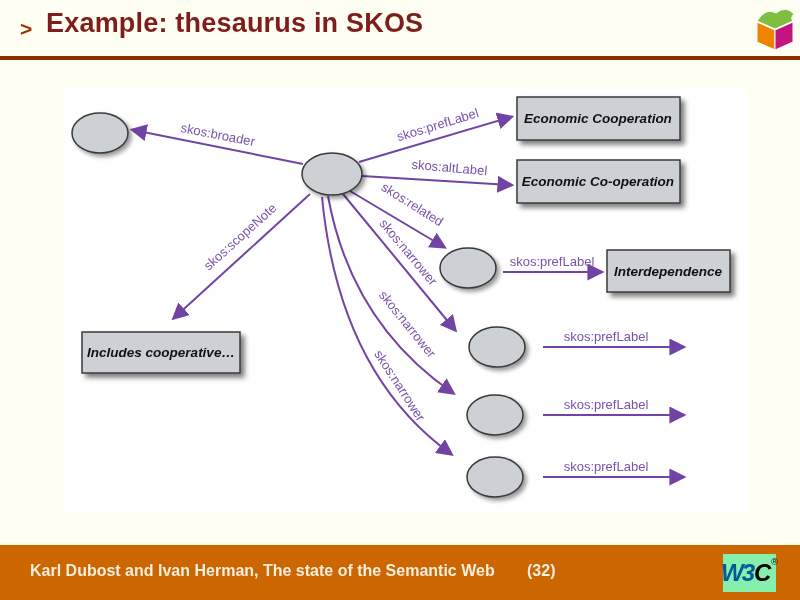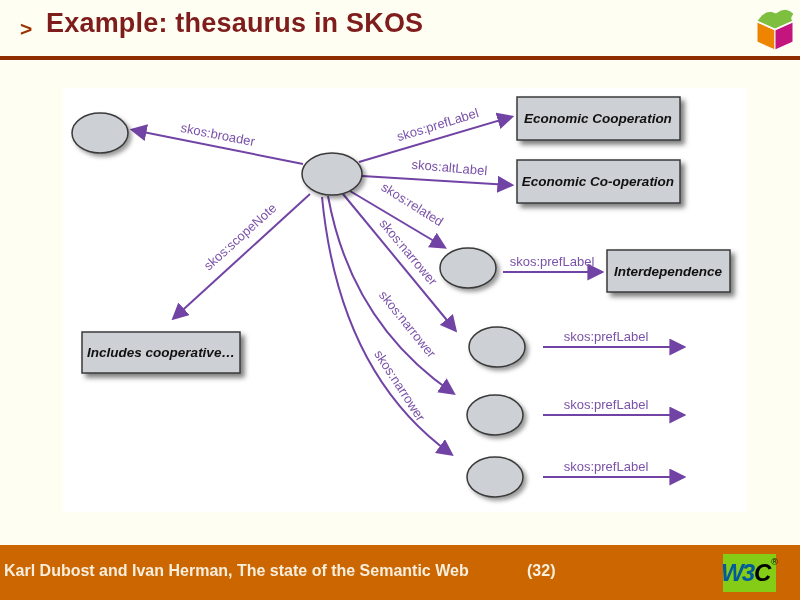--- a/index.html
+++ b/index.html
@@ -17,23 +17,23 @@
   .diagram{position:absolute;left:63px;top:88px;width:684px;height:424px;background:#ffffff;}
   .edge{stroke:#7143a4;stroke-width:2;fill:none;}
   .node{fill:#cdd1d5;stroke:#3a3a3a;stroke-width:1.5;}
   .shadow{filter:drop-shadow(3px 3px 2px rgba(0,0,0,0.40));}
   .boxshadow{filter:drop-shadow(4px 4px 2.5px rgba(0,0,0,0.50));}
   .elbl{fill:#7a52a8;font-size:13px;font-family:"Liberation Sans",sans-serif;}
   .blbl{fill:#111;font-size:13.5px;font-weight:bold;font-style:italic;font-family:"Liberation Sans",sans-serif;}
 
   
   .footer{position:absolute;left:0;top:545px;width:800px;height:55px;background:#cc6600;}
-  .credit{position:absolute;left:4px;top:17px;font-size:16px;font-weight:bold;color:#f7eedd;}
+  .credit{position:absolute;left:30px;top:17px;font-size:16px;font-weight:bold;color:#f7eedd;}
   .page{position:absolute;left:527px;top:17px;font-size:16px;font-weight:bold;color:#f7eedd;}
-  .w3c{position:absolute;left:723px;top:9px;width:53px;height:38px;background:#84cc16;display:flex;align-items:center;justify-content:center;cursor:pointer;}
+  .w3c{position:absolute;left:723px;top:9px;width:53px;height:38px;background:#86efac;display:flex;align-items:center;justify-content:center;cursor:pointer;}
   .w3c .w3{color:#005a9c;font-size:24px;font-weight:bold;letter-spacing:-2px;font-style:italic;}
   .w3c .c{color:#000;font-size:24px;font-weight:bold;font-style:italic;margin-left:1px;}
   .w3c sup{color:#000;font-size:9px;align-self:flex-start;margin-top:3px;}
 </style>
 </head>
 <body>
 
 <div class="slide">
 
   <div class="header">

